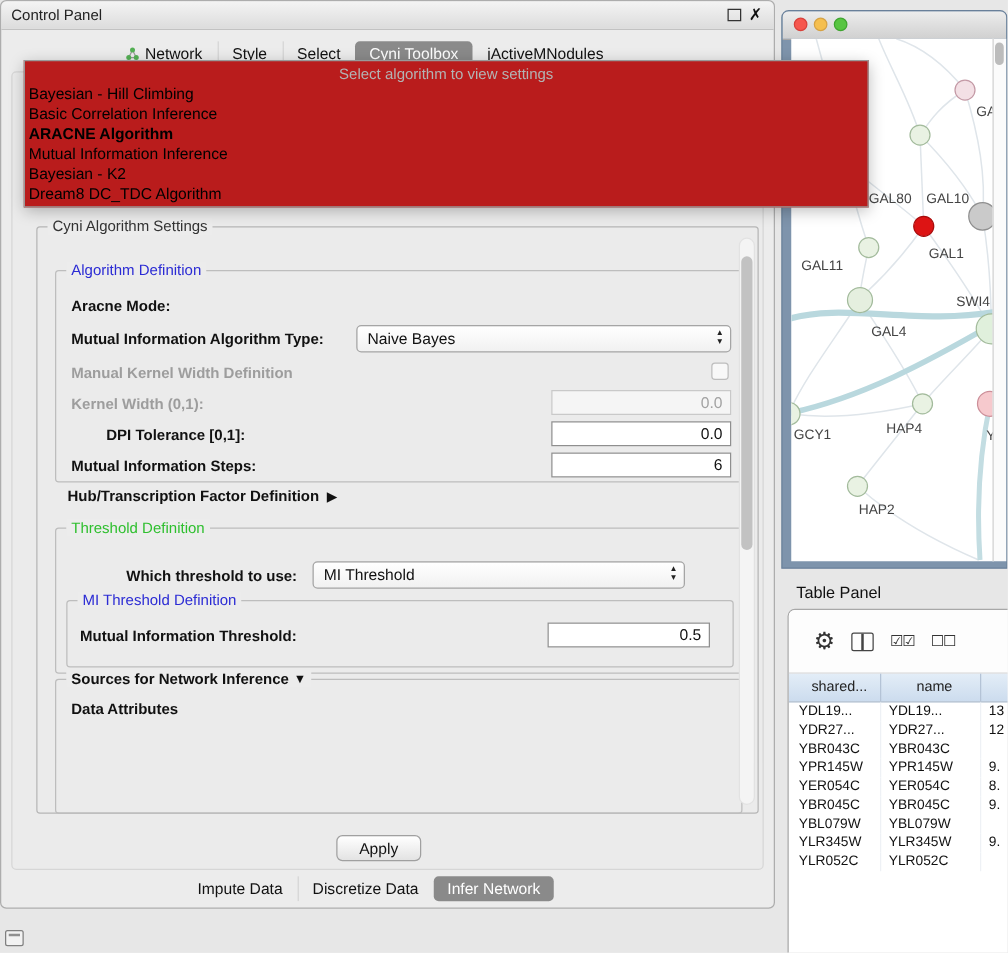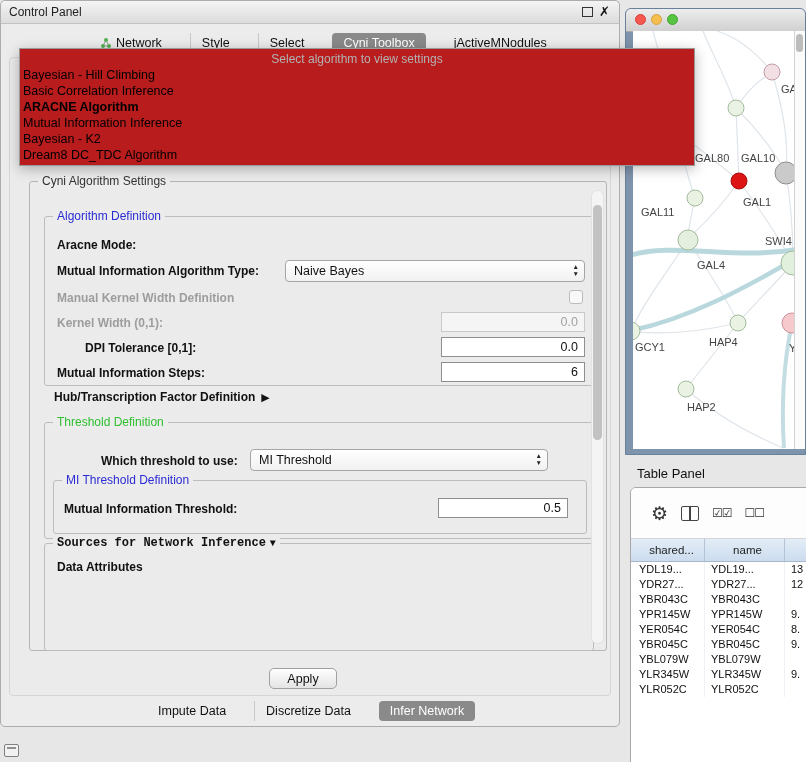--- a/index.html
+++ b/index.html
@@ -17,21 +17,21 @@
     background:linear-gradient(#f4f4f4,#dcdcdc);border-bottom:1px solid #c2c2c2;
     border-radius:5px 5px 0 0;}
   .cp-title{position:absolute;left:8px;top:4px;font-size:12px;color:#222;}
   .cp-float{position:absolute;right:26px;top:6px;width:9px;height:8px;border:1.5px solid #333;}
   .cp-close{position:absolute;right:9px;top:3px;font-size:13px;color:#111;font-weight:bold;cursor:default;}
   .cp-inner{position:absolute;left:8px;top:56px;right:8px;bottom:30px;
     border:1px solid #d6d6d6;border-radius:4px;background:#ebebeb;}
   .cp-tabs{position:absolute;left:88px;top:31px;display:flex;align-items:center;height:22px;}
   .cp-bottom-tabs{position:absolute;left:146px;top:699px;display:flex;align-items:center;height:22px;}
   .tab{padding:3px 11px;font-size:12.5px;color:#111;border-radius:4px;display:flex;align-items:center;gap:4px;white-space:nowrap;}
-  .tab + .tab{margin-left:17px;}
+  .tab + .tab{margin-left:1px;}
   .tab:not(.selected) + .tab:not(.selected){border-left:1px solid #c8c8c8;border-radius:0 4px 4px 0;}
   .tab.selected{background:#8a8a8a;color:#fff;}
   
   .popup{position:absolute;left:18px;top:47px;width:676px;height:118px;background:#b91c1c;
     border:1px solid #999;box-shadow:0 3px 12px rgba(0,0,0,0.28);z-index:50;padding-top:2px;box-sizing:border-box;}
   .dd-placeholder{height:16px;line-height:16px;text-align:center;color:#b3b3b3;font-size:12px;}
   .dd-item{height:16px;line-height:16px;padding-left:3px;font-size:12.5px;color:#000;white-space:nowrap;}
   .dd-item.dd-selected{font-weight:bold;}
   .hidden-fragment{position:absolute;left:573px;top:90px;width:25px;height:30px;
     border:2px solid #7aa8d8;border-radius:6px;background:#f2f2f2;z-index:5;box-sizing:border-box;}
@@ -197,21 +197,21 @@
       </div>
 
       <div class="gbox" style="left:8px;top:57px;width:534px;height:54px;border-color:#bdbdbd;">
         <span class="legend blue">MI Threshold Definition</span>
         <span class="flabel" style="left:10px;top:21px;">Mutual Information Threshold:</span>
         <div class="field" style="left:384px;top:17px;width:130px;">0.5</div>
       </div>
     </div>
 
     <div class="gbox" style="left:14px;top:361px;width:550px;height:108px;border-color:#bdbdbd;">
-      <span class="legend black" style="display:flex;align-items:center;font-family:Liberation Mono, monospace;">
+      <span class="legend black" style="display:flex;align-items:center;">
         <span>Sources for Network Inference</span>
         <span class="arrow-down">▼</span>
       </span>
       <span class="flabel" style="left:12px;top:16px;">Data Attributes</span>
     </div>
 
     <div class="sb-track">
       <div class="sb-thumb"></div>
     </div>
   </div>

